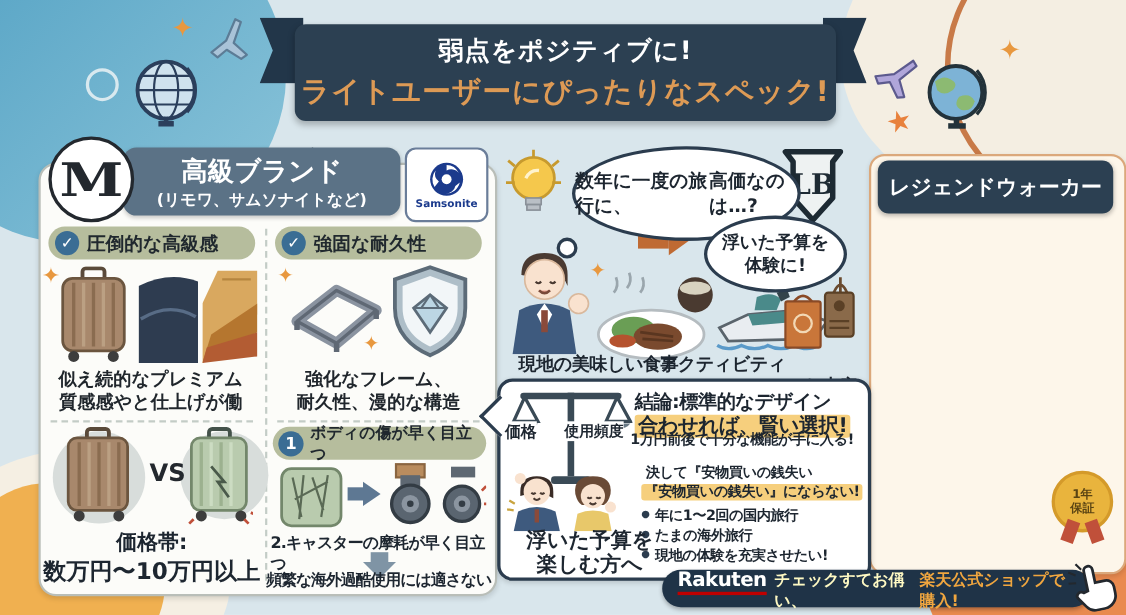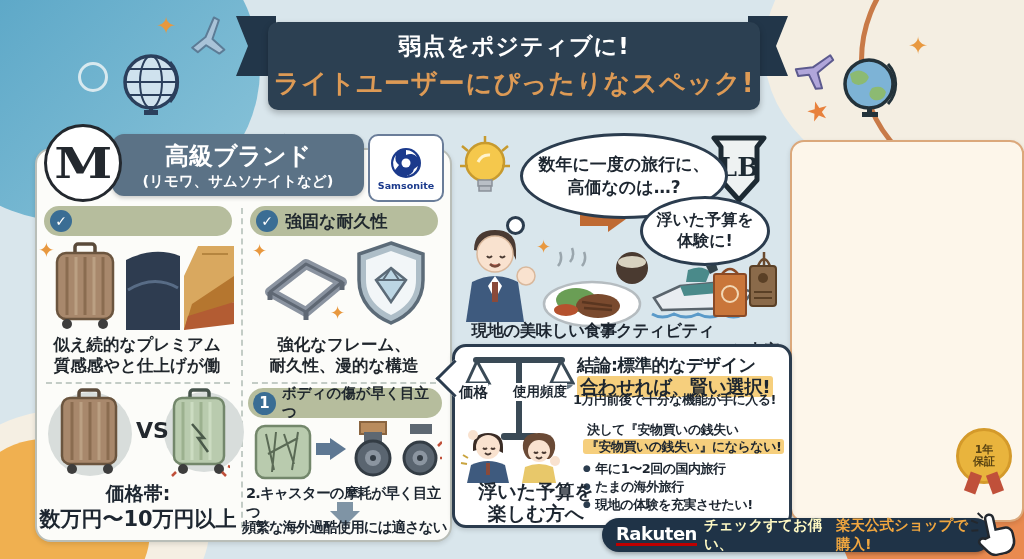--- a/index.html
+++ b/index.html
@@ -46,21 +46,21 @@
   .vs-txt{font-size:22px;font-weight:bold;color:#23282e;}
   .price-cap{font-size:19px;font-weight:bold;line-height:1.25;}
   .num-pill{height:30px;background:#b6bd9d;border-radius:16px;display:flex;align-items:center;gap:6px;padding-left:5px;box-sizing:border-box;}
   .num-pill .n{width:23px;height:23px;border-radius:50%;background:#3a6d94;color:#fff;font-size:15px;font-weight:bold;display:flex;align-items:center;justify-content:center;flex:0 0 auto;}
   .num-pill .t{font-size:14.5px;font-weight:bold;color:#20282e;}
   .arrow-right{width:0;height:0;border-top:11px solid transparent;border-bottom:11px solid transparent;border-left:16px solid #5e7893;}
   .arrow-right-bar{width:14px;height:12px;background:#5e7893;margin-top:5px;}
   .down-arrow{width:0;height:0;border-left:15px solid transparent;border-right:15px solid transparent;border-top:15px solid #7f94a5;}
   .down-bar{width:16px;height:9px;background:#7f94a5;}
   
-  .thought{left:520px;top:133px;width:202px;height:80px;background:#fff;border:3.5px solid #2b3c4e;border-radius:50%;display:flex;flex-direction:column;align-items:center;justify-content:center;z-index:2;}
+  .thought{left:520px;top:133px;width:202px;height:80px;background:#fff;border:3.5px solid #2b3c4e;border-radius:50%;display:flex;flex-direction:row;align-items:center;justify-content:center;z-index:2;}
   .thought div{font-size:17px;font-weight:bold;}
   .tdot{background:#fff;border:3px solid #2b3c4e;border-radius:50%;}
   .speech{left:640px;top:196px;width:124px;height:64px;background:#fff;border:3.5px solid #2b3c4e;border-radius:50%;display:flex;flex-direction:column;align-items:center;justify-content:center;z-index:2;}
   .speech div{font-size:16px;font-weight:bold;}
   .oarrow{left:580px;top:206px;display:flex;align-items:center;}
   .oarrow .bar{width:28px;height:14px;background:#bf6a33;}
   .oarrow .tip{width:0;height:0;border-top:13px solid transparent;border-bottom:13px solid transparent;border-left:18px solid #bf6a33;}
   .mid-label{font-size:16.5px;font-weight:bold;color:#1d2630;}
   .mcard{left:452px;top:344px;width:334px;height:178px;background:#fff;border:3px solid #2b3c4e;border-radius:14px;z-index:3;box-shadow:0 2px 5px rgba(0,0,0,.15);}
   .mcard-tail{position:absolute;left:-14px;top:18px;width:24px;height:24px;background:#fff;border-left:3px solid #2b3c4e;border-bottom:3px solid #2b3c4e;transform:rotate(45deg);}
@@ -76,21 +76,21 @@
   .rp{left:790px;top:140px;width:230px;height:378px;background:#fdf6ea;border:2.5px solid #dba87b;border-radius:14px;box-shadow:0 2px 5px rgba(0,0,0,.12);z-index:2;}
   .rp-header{left:798px;top:146px;width:214px;height:48px;background:#2c4052;border-radius:10px;color:#fff;font-size:19px;font-weight:bold;display:flex;align-items:center;justify-content:center;z-index:3;box-shadow:0 2px 4px rgba(0,0,0,.25);}
   .rp-pill{background:#f0a63f;border-radius:17px;display:flex;align-items:center;justify-content:center;font-weight:bold;color:#22313c;}
   .rp-sub{font-weight:bold;text-align:center;}
   .rp-dash{border-top:2px dashed #cdbfa8;}
   .rp-card{background:#fff;border-radius:10px;box-shadow:0 1px 3px rgba(0,0,0,.12);}
   .rosette{position:absolute;width:50px;height:50px;background:#e9b43d;border:3px solid #d49a2a;border-radius:50%;display:flex;flex-direction:column;align-items:center;justify-content:center;z-index:2;}
   .rosette div{font-size:11px;font-weight:bold;color:#5a4413;line-height:1.1;}
   .ribbon-tail{position:absolute;width:12px;height:20px;background:#c0503a;}
   
-  .footer-pill{left:602px;top:518px;width:390px;height:34px;background:#1f3347;border-radius:17px;display:flex;align-items:center;padding:0 14px;box-sizing:border-box;gap:7px;z-index:7;box-shadow:0 2px 4px rgba(0,0,0,.3);cursor:pointer;}
+  .footer-pill{left:602px;top:518px;width:390px;height:34px;background:#1f3347;border-radius:17px;display:flex;align-items:flex-start;padding:0 14px;box-sizing:border-box;gap:7px;z-index:7;box-shadow:0 2px 4px rgba(0,0,0,.3);cursor:pointer;}
   .rak{color:#fff;font-size:18px;font-weight:bold;letter-spacing:-0.5px;border-bottom:3px solid #bf0000;line-height:1.1;}
   .foot-w{color:#fef9c3;font-size:14.5px;font-weight:bold;}
   .foot-o{color:#f0a63f;font-size:14.5px;font-weight:bold;}
 </style>
 </head>
 <body>
 
 <div id="canvas">
 
   <div class="abs blob blob-teal"></div>
@@ -164,20 +164,21 @@
       <path d="M29 20 a13 13 0 0 1 -13 10 a9 9 0 0 0 9 -7 Z" fill="#fff"></path>
       <path d="M6 24 a13 13 0 0 1 1 -15 a9 9 0 0 0 3 10 Z" fill="#fff"></path>
       <circle cx="17" cy="17" r="4.5" fill="#fff"></circle>
     </svg>
     <span class="samsonite-label">Samsonite</span>
   </div>
   <div class="abs lp-divider"></div>
 
   <div class="abs pill-head" style="left:44px;top:206px;width:188px;">
     <span class="chk">✓</span>
+    <span class="txt">圧倒的な高級感</span>
   </div>
   <span class="abs sparkle" style="left:38px;top:238px;font-size:20px;">✦</span>
   <svg class="abs" style="left:52px;top:242px;width:66px;height:90px;">
     <rect x="23" y="2" width="20" height="12" rx="3" fill="none" stroke="#5a4a3a" stroke-width="3.5"></rect>
     <rect x="5" y="11" width="56" height="66" rx="9" fill="#a8886c" stroke="#6b553f" stroke-width="2.5"></rect>
     <line x1="15" y1="15" x2="15" y2="73" stroke="#8a6c50" stroke-width="3"></line>
     <line x1="24" y1="15" x2="24" y2="73" stroke="#bba083" stroke-width="3"></line>
     <line x1="33" y1="15" x2="33" y2="73" stroke="#8a6c50" stroke-width="3"></line>
     <line x1="42" y1="15" x2="42" y2="73" stroke="#bba083" stroke-width="3"></line>
     <line x1="51" y1="15" x2="51" y2="73" stroke="#8a6c50" stroke-width="3"></line>
@@ -397,20 +398,21 @@
       <circle cx="96" cy="40" r="5" fill="#f9e2cf"></circle>
       <path d="M4 34 l5 3 M2 42 l6 1" stroke="#c9a43f" stroke-width="2"></path>
     </svg>
     <div class="abs aud ctr" style="left:6px;top:134px;width:150px;">
       <div>浮いた予算を</div>
       <div>楽しむ方へ</div>
     </div>
   </div>
 
   <div class="abs rp"></div>
+  <div class="abs rp-header">レジェンドウォーカー</div>
   <div class="abs rp-pill" style="left:812px;top:206px;width:186px;height:32px;font-size:18px;">十分な高級感</div>
   <div class="abs rp-sub" style="left:800px;top:242px;width:210px;font-size:15px;">(標準的なデザイン)</div>
   <div class="abs rp-pill" style="left:812px;top:268px;width:186px;height:34px;font-size:20px;">耐久性:劣る</div>
   <div class="abs rp-sub" style="left:794px;top:307px;width:222px;font-size:13px;letter-spacing:-0.8px;">十分な耐久性(たまの旅行に最適)</div>
   <div class="abs rp-dash" style="left:802px;top:330px;width:206px;"></div>
   <div class="abs rp-sub" style="left:794px;top:336px;width:222px;font-size:19px;">価格帯:1万円前後</div>
   <div class="abs rp-sub" style="left:794px;top:360px;width:222px;font-size:14px;">(Amazon公式ショップ調べ)</div>
   <div class="abs rp-dash" style="left:802px;top:388px;width:206px;"></div>
   <div class="abs rp-card" style="left:796px;top:394px;width:218px;height:118px;">
     <svg style="position:absolute;left:6px;top:6px;width:28px;height:28px;">

